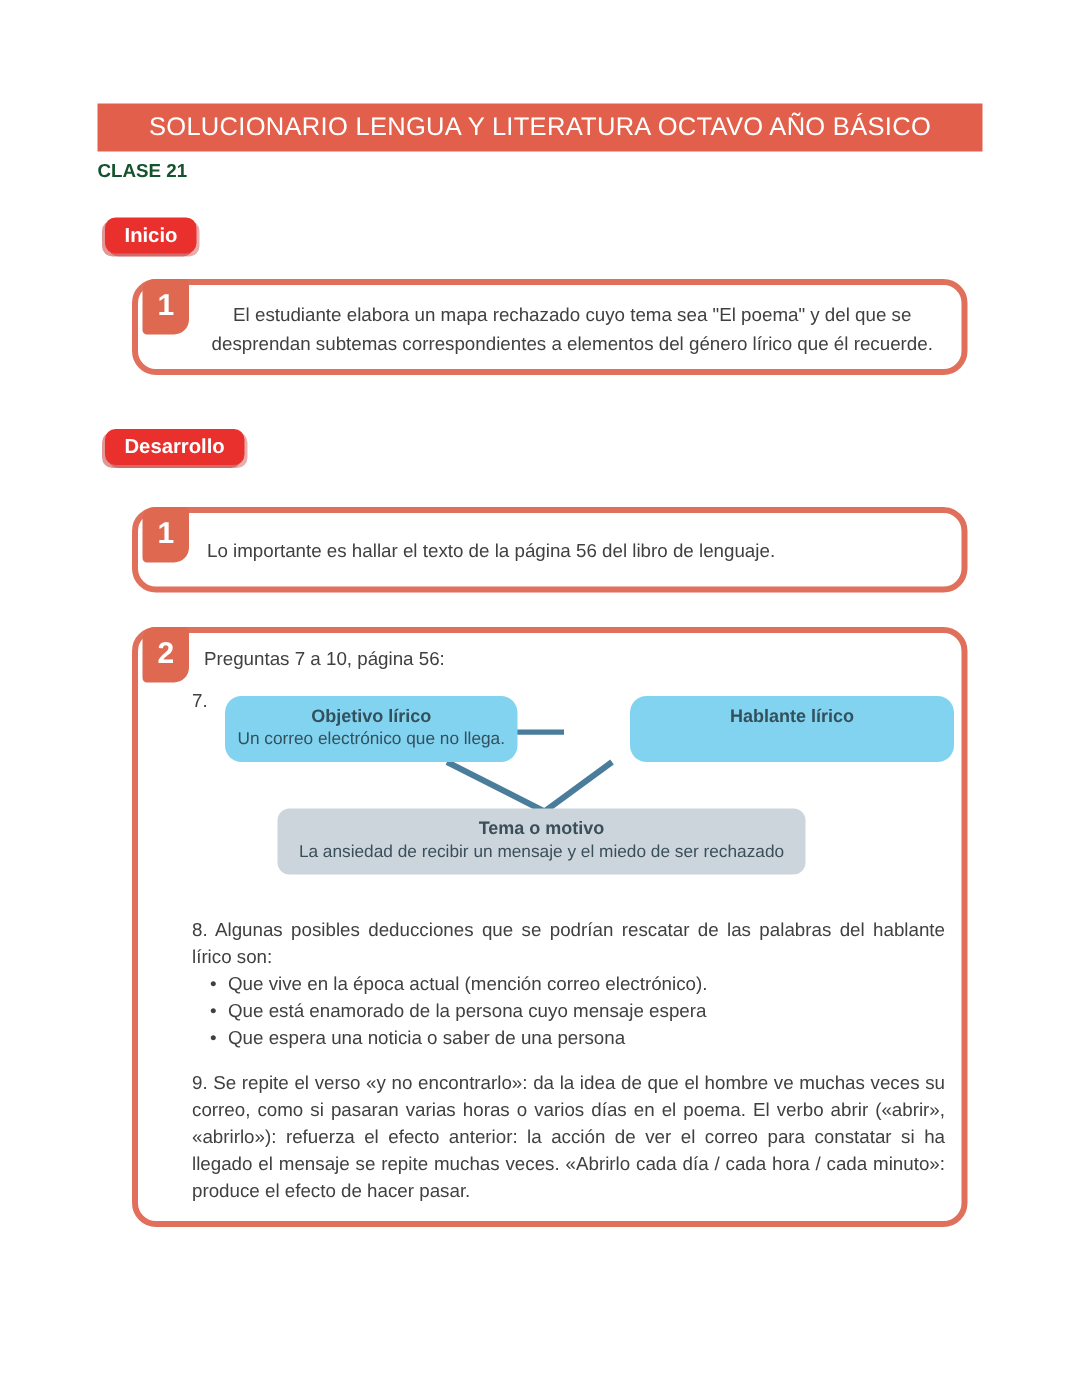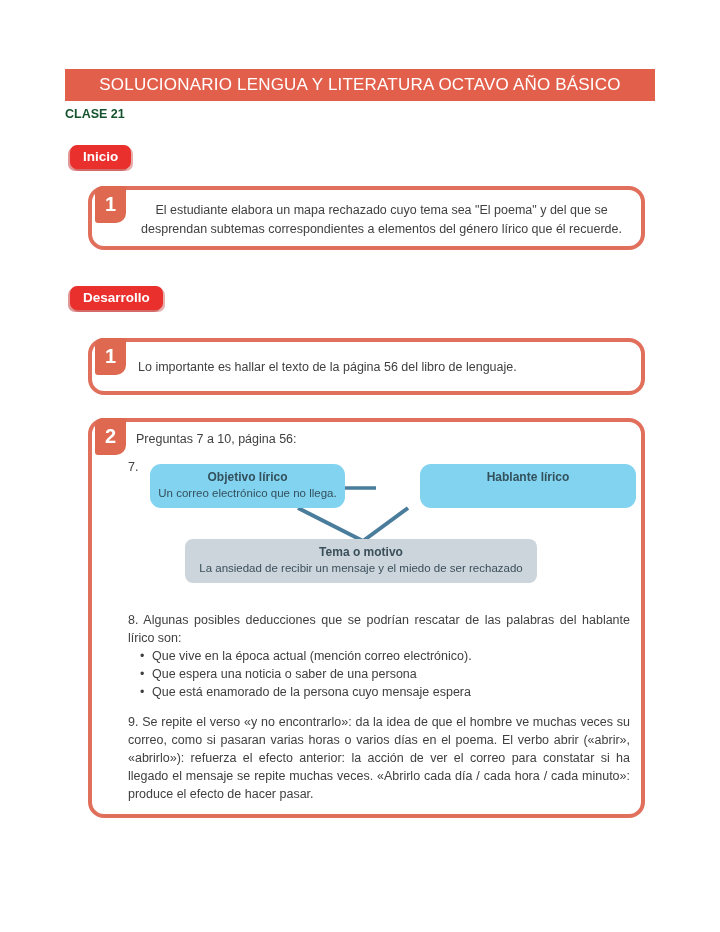--- a/index.html
+++ b/index.html
@@ -101,21 +101,21 @@
     </div>
     <div class="node gray tema">
       <div class="t">Tema o motivo</div>
       <div class="s">La ansiedad de recibir un mensaje y el miedo de ser rechazado</div>
     </div>
 
     <div class="para p8">
       <span>8. Algunas posibles deducciones que se podrían rescatar de las palabras del hablante lírico son:</span>
       <ul class="bullets">
         <li><span class="dot">•</span><span>Que vive en la época actual (mención correo electrónico).</span></li>
+        <li><span class="dot">•</span><span>Que está enamorado de la persona cuyo mensaje espera</span></li>
         <li><span class="dot">•</span><span>Que espera una noticia o saber de una persona</span></li>
-        <li><span class="dot">•</span><span>Que está enamorado de la persona cuyo mensaje espera</span></li>
       </ul>
     </div>
 
     <div class="para p9">9. Se repite el verso «y no encontrarlo»: da la idea de que el hombre ve muchas veces su correo, como si pasaran varias horas o varios días en el poema. El verbo abrir («abrir», «abrirlo»): refuerza el efecto anterior: la acción de ver el correo para constatar si ha llegado el mensaje se repite muchas veces. «Abrirlo cada día / cada hora / cada minuto»: produce el efecto de hacer pasar.</div>
   </div>
 
 </div>
 
 </body></html>

